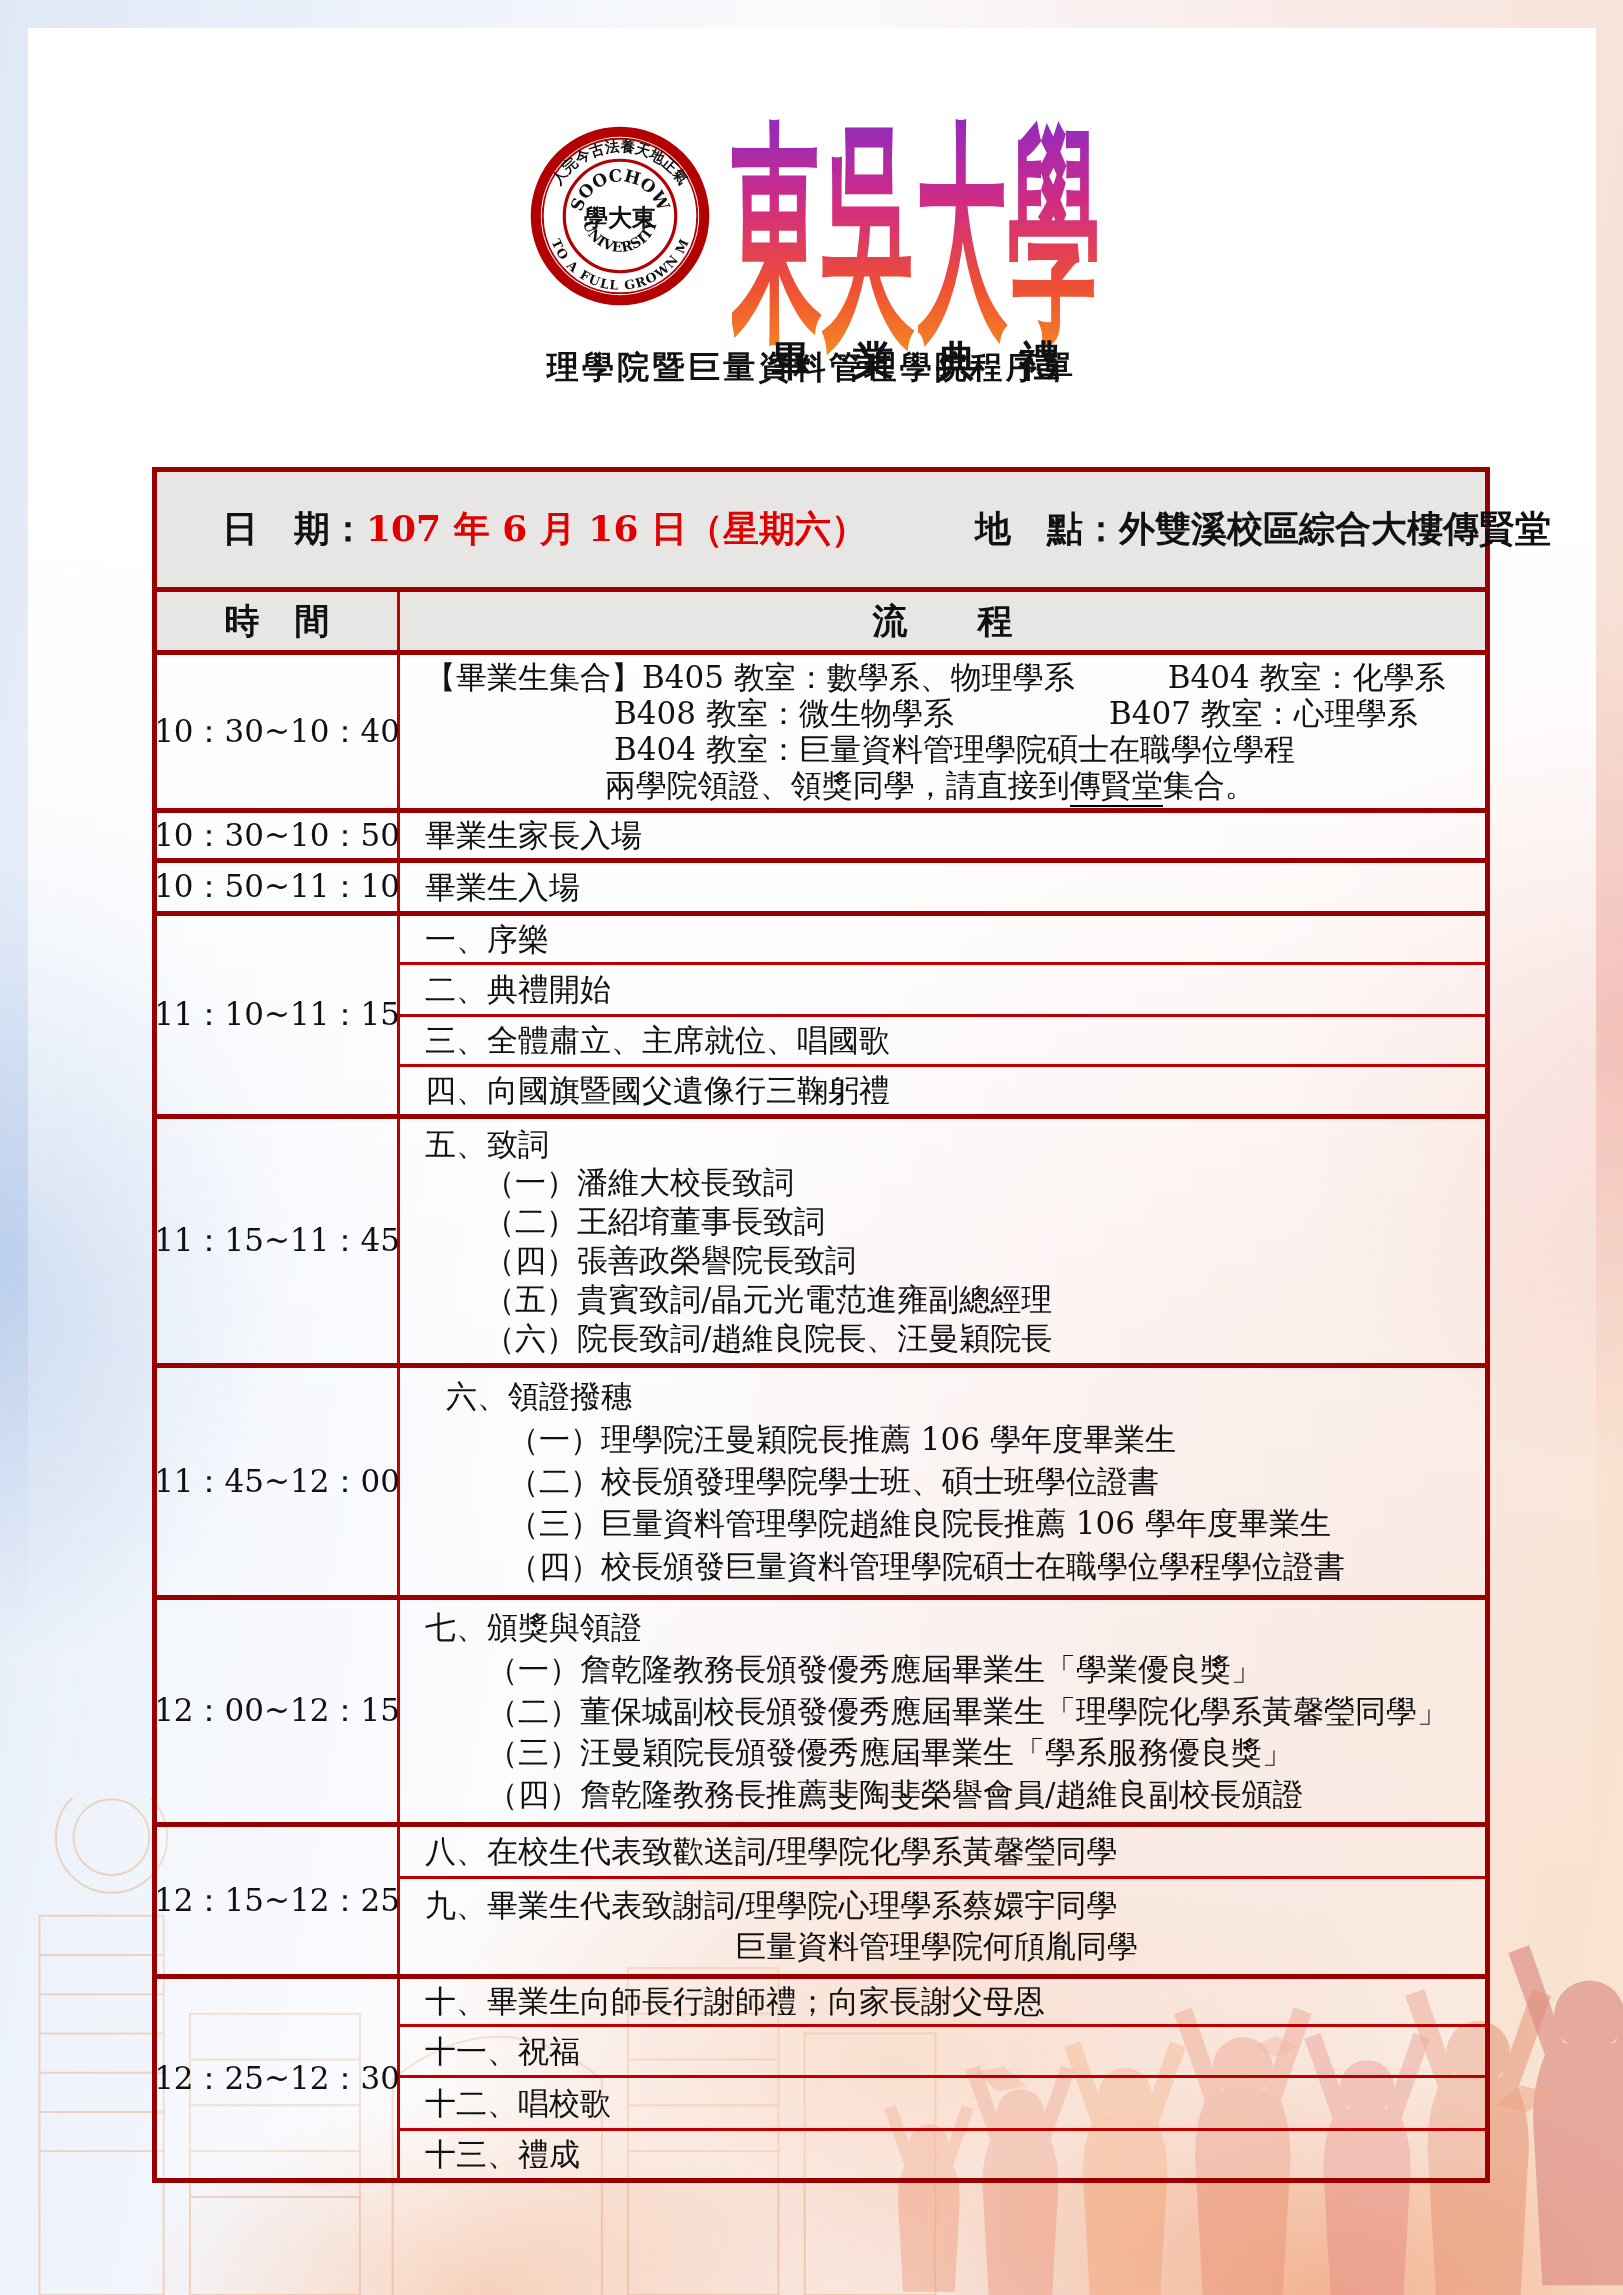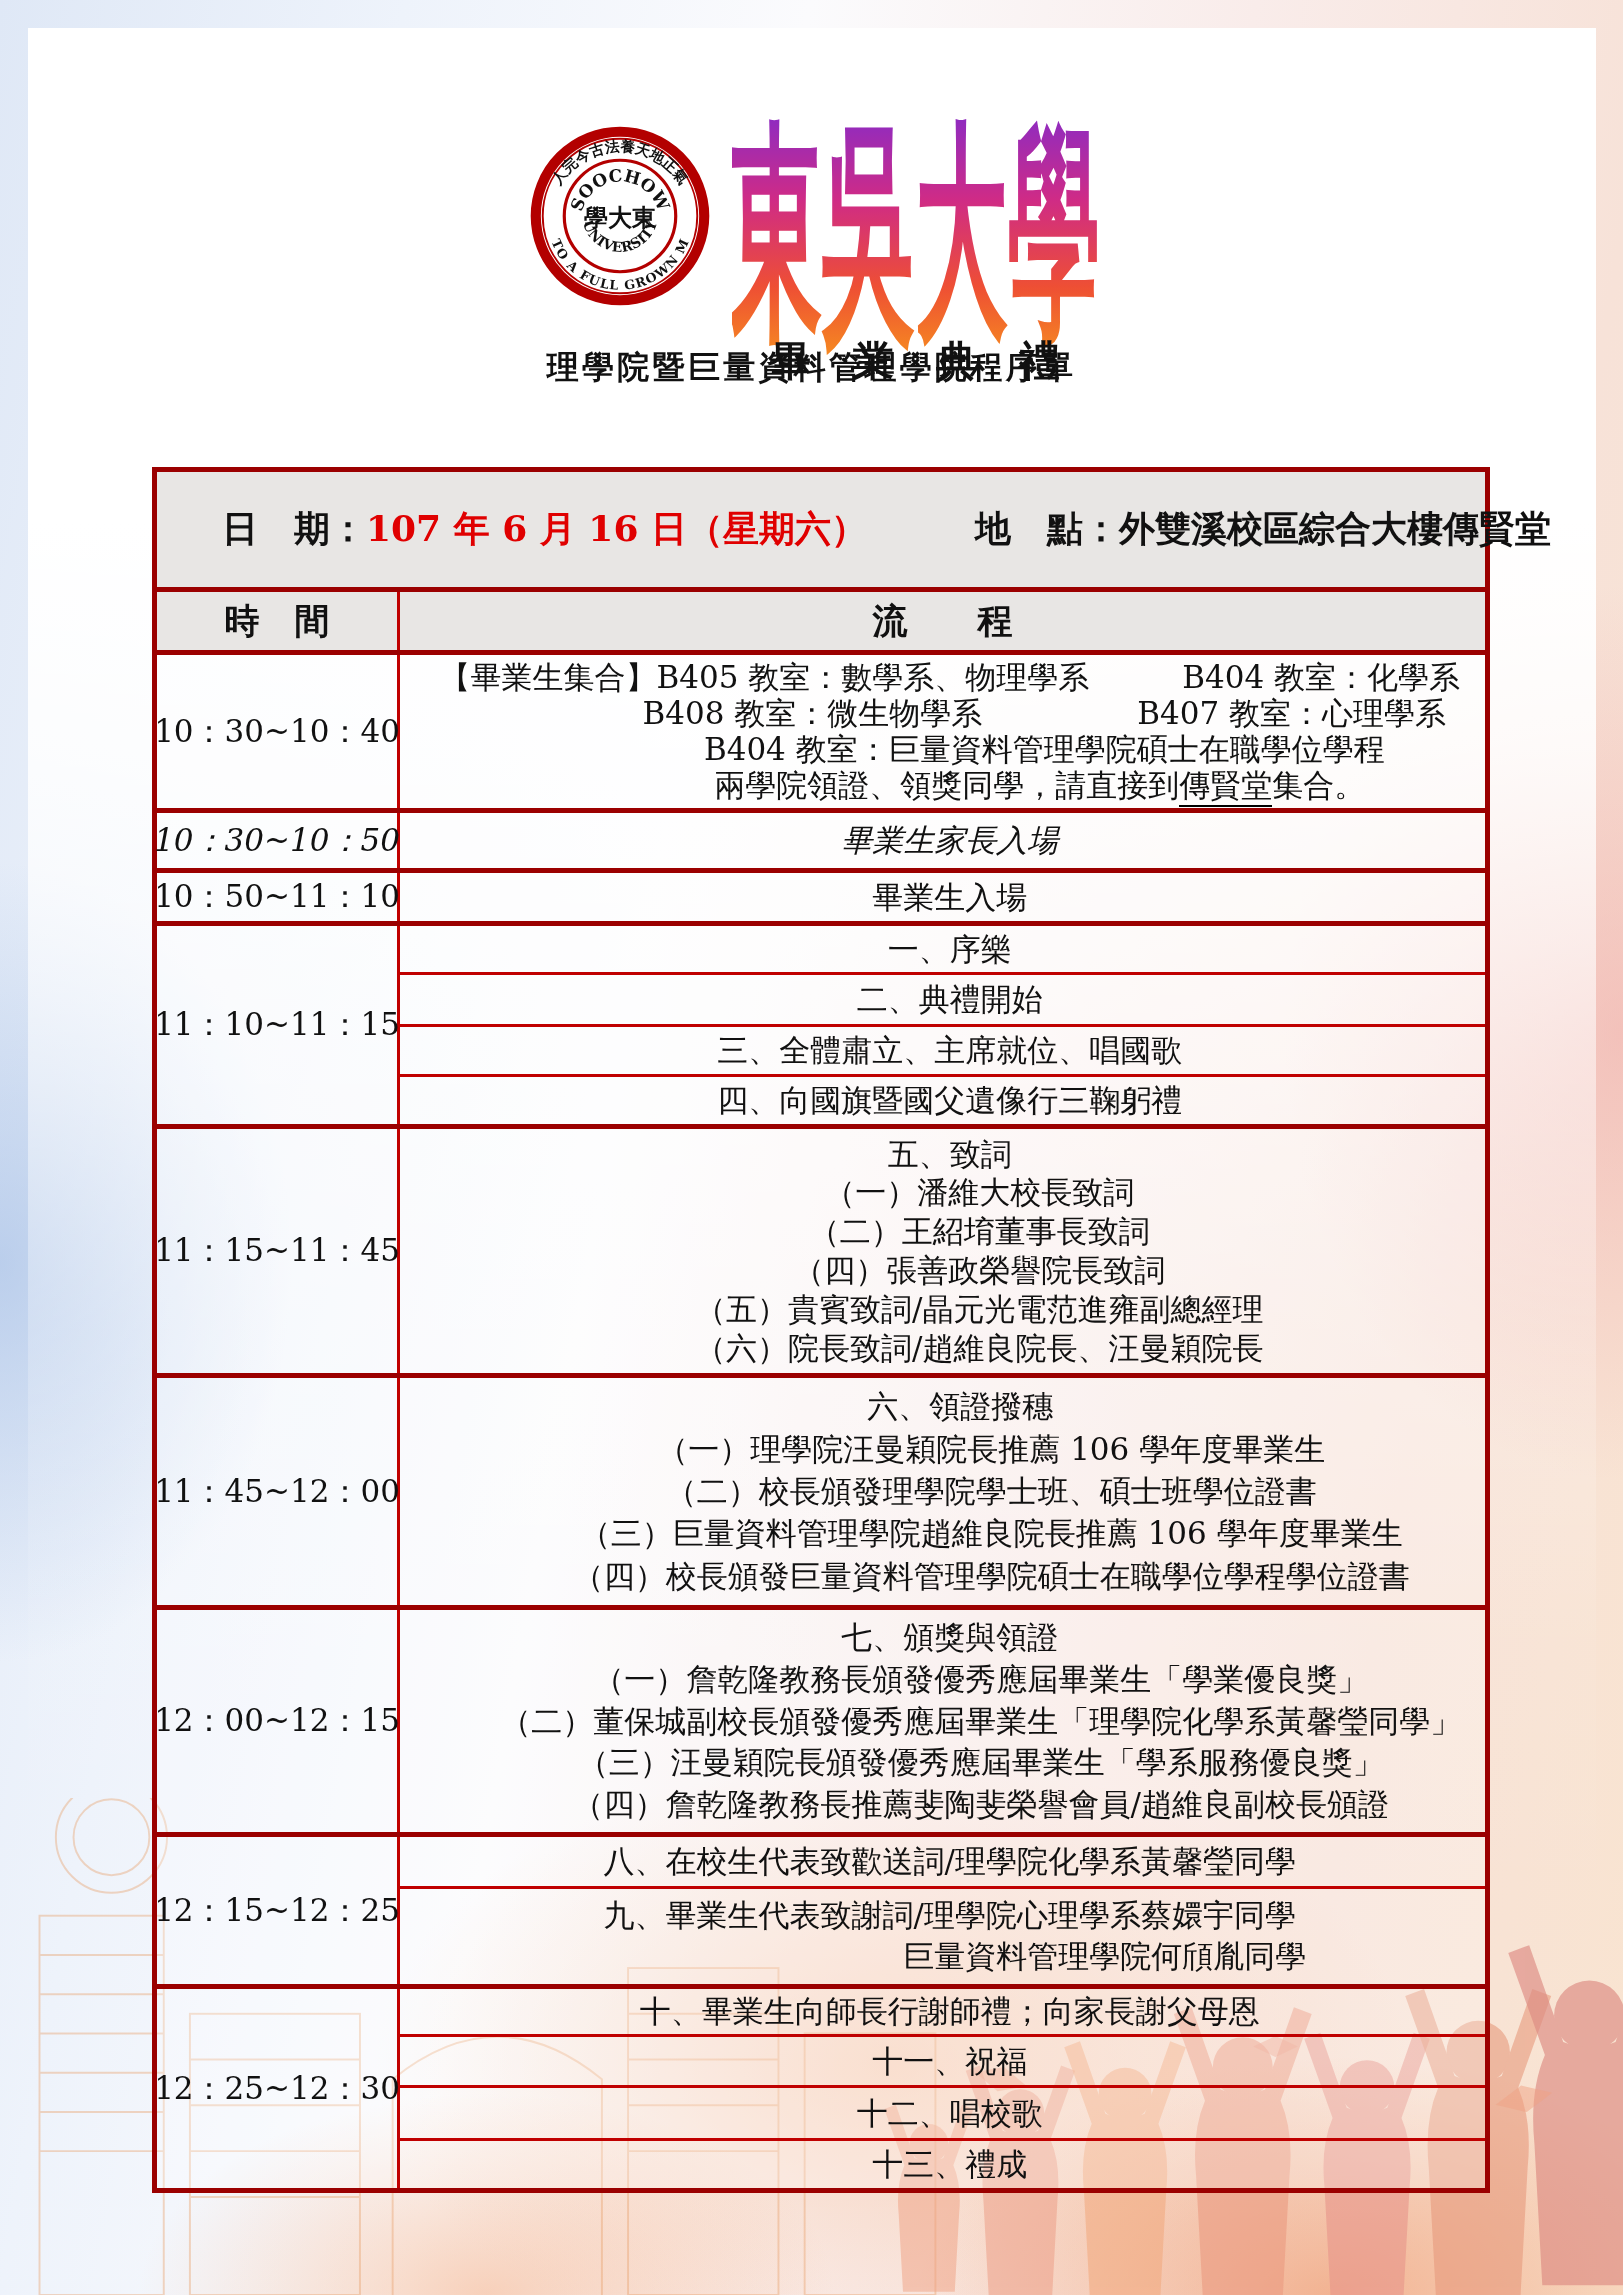--- a/index.html
+++ b/index.html
@@ -57,21 +57,21 @@
     display:flex; align-items:center; justify-content:center;
     font-size:35px; font-weight:bold; }
   .head-flow { flex:1; display:flex; align-items:center; justify-content:center;
     font-size:35px; font-weight:bold; }
   .t-row { display:flex; border-top:5.2px solid #9b0000; }
   .t-time { width:243px; border-right:3.3px solid #c00000; flex-shrink:0;
     display:flex; align-items:center; justify-content:center;
     font-size:31px; white-space:nowrap; }
   .t-cells { flex:1; display:flex; flex-direction:column; min-width:0; }
   .t-cell { display:flex; flex-direction:column; justify-content:space-evenly;
-    padding:2.6px 10.5px 2.6px 25px; min-height:0; flex-basis:0;align-items:center; }
+    padding:2.6px 10.5px 2.6px 25px; min-height:0; flex-basis:0; }
   .t-cell + .t-cell { border-top:3.3px solid #c00000; }
   .line { font-size:31px; line-height:1.06; white-space:nowrap; }
   .u { border-bottom:2px solid #000; padding-bottom:2px; }
 </style>
 </head>
 <body>
 
 <div class="page">
 
   <svg class="deco" width="1623" height="497" viewBox="0 0 2481 760">
@@ -178,21 +178,21 @@
             <div class="t-time">10：30~10：40</div>
             <div class="t-cells">
               <div class="t-cell" style="flex-grow: 242;">
                 <div class="line"><span>【畢業生集合】B405 教室：數學系、物理學系　　　B404 教室：化學系</span></div>
                 <div class="line" style="padding-left: 6.1em;"><span>B408 教室：微生物學系　　　　　B407 教室：心理學系</span></div>
                 <div class="line" style="padding-left: 6.1em;"><span>B404 教室：巨量資料管理學院碩士在職學位學程</span></div>
                 <div class="line" style="padding-left: 5.8em;"><span>兩學院領證、領獎同學，請直接到</span><span class="u">傳賢堂</span><span>集合。</span></div>
               </div>
             </div>
           </div>
-          <div class="t-row" style="height: 60px; font-style: italic;">
+          <div class="t-row" style="height: 50px;">
             <div class="t-time">10：30~10：50</div>
             <div class="t-cells">
               <div class="t-cell" style="flex-grow: 76;">
                 <div class="line"><span>畢業生家長入場</span></div>
               </div>
             </div>
           </div>
           <div class="t-row" style="height: 53px;">
             <div class="t-time">10：50~11：10</div>
             <div class="t-cells">

